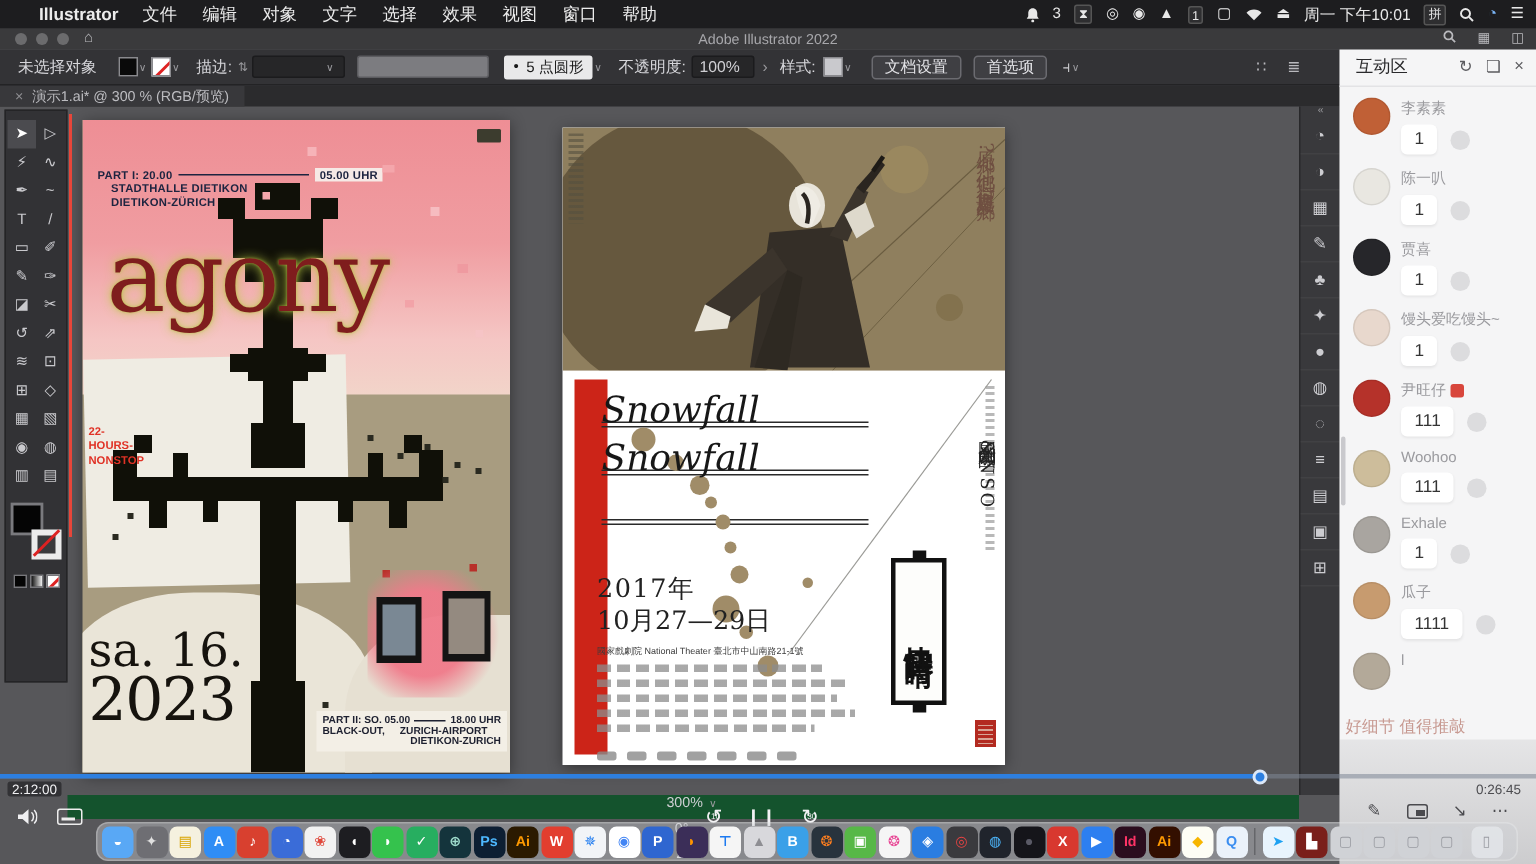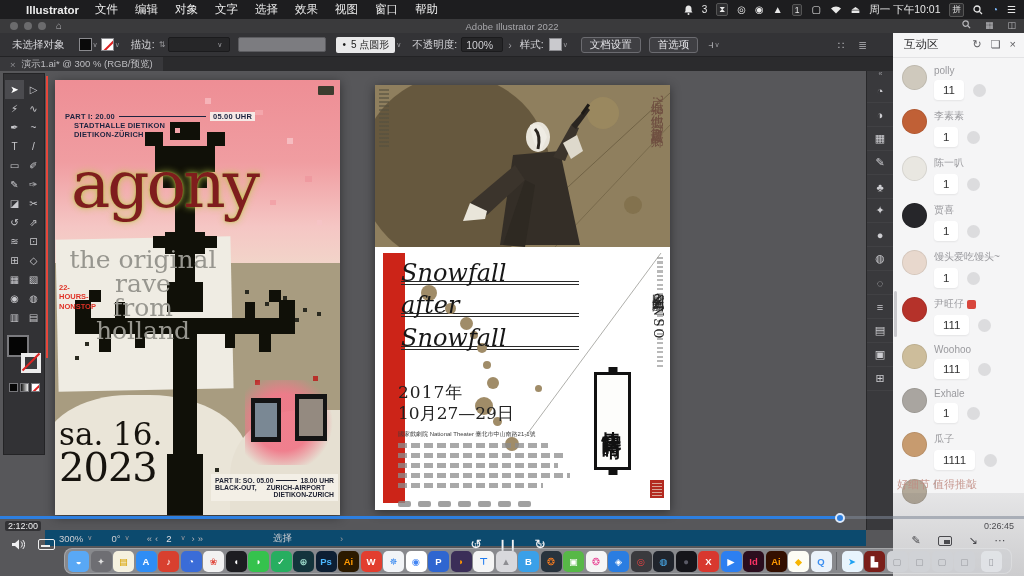--- a/index.html
+++ b/index.html
@@ -109,21 +109,21 @@
   .dot { position:absolute; border-radius:50%; background:#a08c68; z-index:3; }
   #sn-rightcol { position:absolute; right:7px; top:172px; width:6px; height:110px; background:repeating-linear-gradient(180deg,#9a9a9a 0 2px,transparent 2px 4.5px); opacity:.7; }
 
   
   #panel-strip { left:866px; top:71px; width:27px; height:459px; background:#39393c; border-left:1px solid #28282a; z-index:40; }
   #panel-icons { display:flex; flex-direction:column; align-items:center; padding-top:8px; gap:0; }
   .p-ic { width:27px; height:24px; display:flex; align-items:center; justify-content:center; color:#cdcdd1; font-size:11px; border-bottom:1px solid rgba(80,80,84,.35); }
   #panel-strip .collapse { position:absolute; top:-1px; left:0; width:27px; text-align:center; color:#9a9a9e; font-size:7px; }
 
   
-  #statusbar { left:45px; top:530px; width:821px; height:16px; background:#0c4a6e; color:#cfcfd3; font-size:9.5px; display:flex; align-items:center; gap:6px; z-index:32; }
+  #statusbar { left:45px; top:530px; width:821px; height:16px; background:#14532d; color:#cfcfd3; font-size:9.5px; display:flex; align-items:center; gap:6px; z-index:32;flex-direction:column; }
   #statusbar .grp { display:flex; align-items:center; gap:3px; }
 
   
   #chat { left:893px; top:31px; width:131px; height:545px; background:#f5f5f6; z-index:50; }
   #chat-header { height:27px; display:flex; align-items:center; border-bottom:1px solid #e3e3e5; padding:0 8px 0 11px; }
   #chat-header .ttl { font-size:11.5px; color:#2a2a2c;text-align:center; }
   #chat-header .hic { margin-left:auto; display:flex; gap:9px; color:#5c5c60; font-size:11px; }
   #chat-scrollbar { position:absolute; left:1px; top:260px; width:3px; height:46px; background:#c9c9cd; border-radius:2px; }
   #chat-list { padding:7px 6px 0 9px; }
   .msg { display:flex; margin-bottom:9px; }
@@ -379,26 +379,20 @@
     </svg>
 
     <div id="ag-title">agony</div>
 
     <div id="ag-hours">
         <div>22-</div>
         <div>HOURS-</div>
         <div>NONSTOP</div>
       </div>
 
-    <div id="ag-sub">
-        <div>the original</div>
-        <div>rave</div>
-        <div>from</div>
-        <div>holland</div>
-      </div>
 
     <div id="ag-date">
       <div class="d1">sa. 16.</div>
       <div class="d2">2023</div>
     </div>
 
     <div id="ag-splat"></div>
     <div class="portrait" style="left:196px;top:318px;width:30px;height:44px;">
         <div class="inner" style="background:#7a8894;"></div>
       </div>
@@ -447,21 +441,20 @@
       <div id="sn-question">原鄉?他鄉?何處是故鄉?</div>
     </div>
 
     <div id="sn-red"></div>
     <svg id="sn-diag" style="left:0;top:162px;" width="295" height="263" viewBox="0 0 295 263">
       <line x1="286" y1="6" x2="150" y2="190" stroke="#9a9a96" stroke-width="0.8"></line>
     </svg>
 
     <div id="sn-title">
         <div class="w">Snowfall</div>
-        <div class="w">after</div>
         <div class="w">Snowfall</div>
       </div>
     <div class="staff" style="left:26px;top:196px;"></div>
     <div class="staff" style="left:26px;top:199px;"></div>
     <div class="staff" style="left:26px;top:228px;"></div>
     <div class="staff" style="left:26px;top:231px;"></div>
     <div class="staff" style="left:26px;top:261px;"></div>
     <div class="staff" style="left:26px;top:264px;"></div>
     <div id="sn-dots-layer">
         <div class="dot" style="left: 46px; top: 200px; width: 16px; height: 16px;"></div>
@@ -547,30 +540,20 @@
     <div id="chat-header">
       <span class="ttl">互动区</span>
       <span class="hic">
         <span>↻</span>
         <span>❏</span>
         <span>×</span>
       </span>
     </div>
     <div id="chat-scrollbar"></div>
     <div id="chat-list">
-        <div class="msg">
-          <div class="avatar" style="background: rgb(207, 201, 189);"></div>
-          <div class="col">
-            <span class="uname">polly</span>
-            <div class="brow">
-              <div class="bubble">11</div>
-              <span class="emoji-c"></span>
-            </div>
-          </div>
-        </div>
         <div class="msg">
           <div class="avatar" style="background: rgb(192, 96, 54);"></div>
           <div class="col">
             <span class="uname">李素素</span>
             <div class="brow">
               <div class="bubble">1</div>
               <span class="emoji-c"></span>
             </div>
           </div>
         </div>

